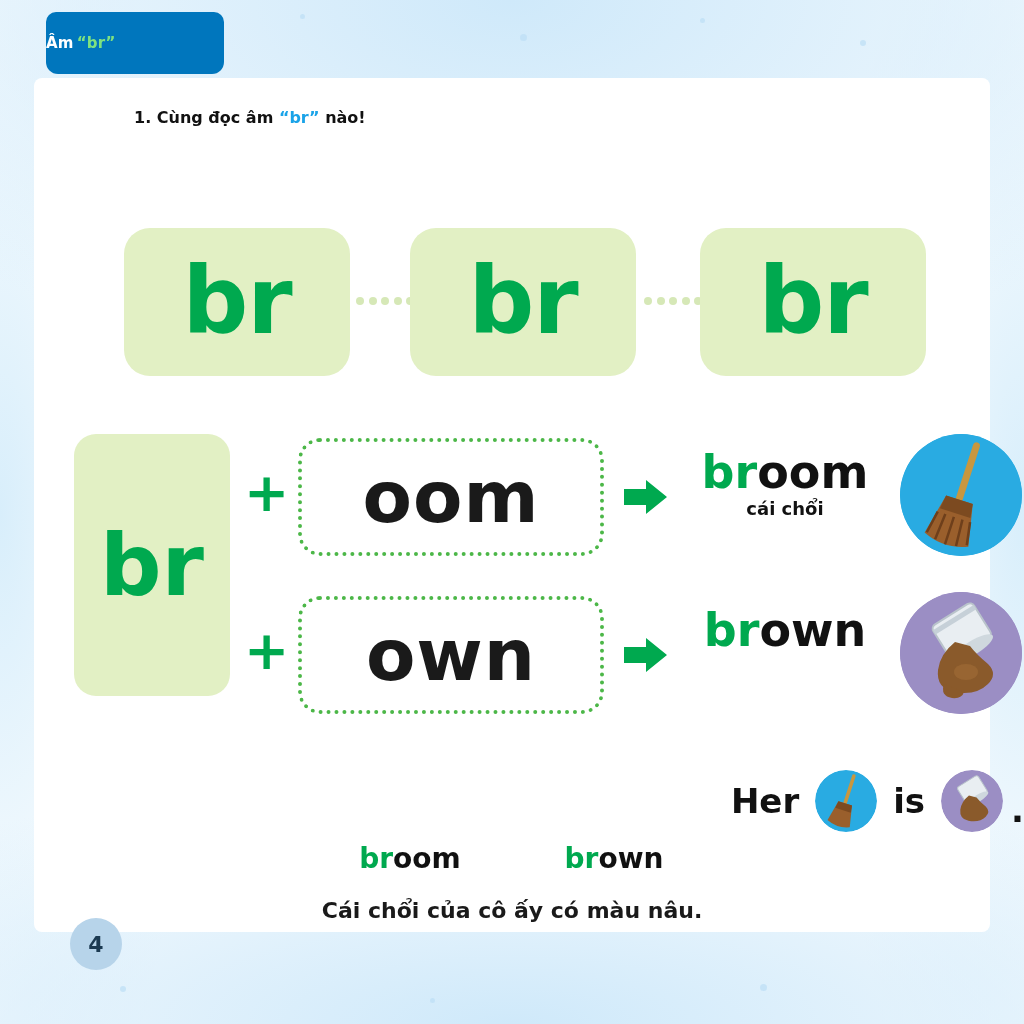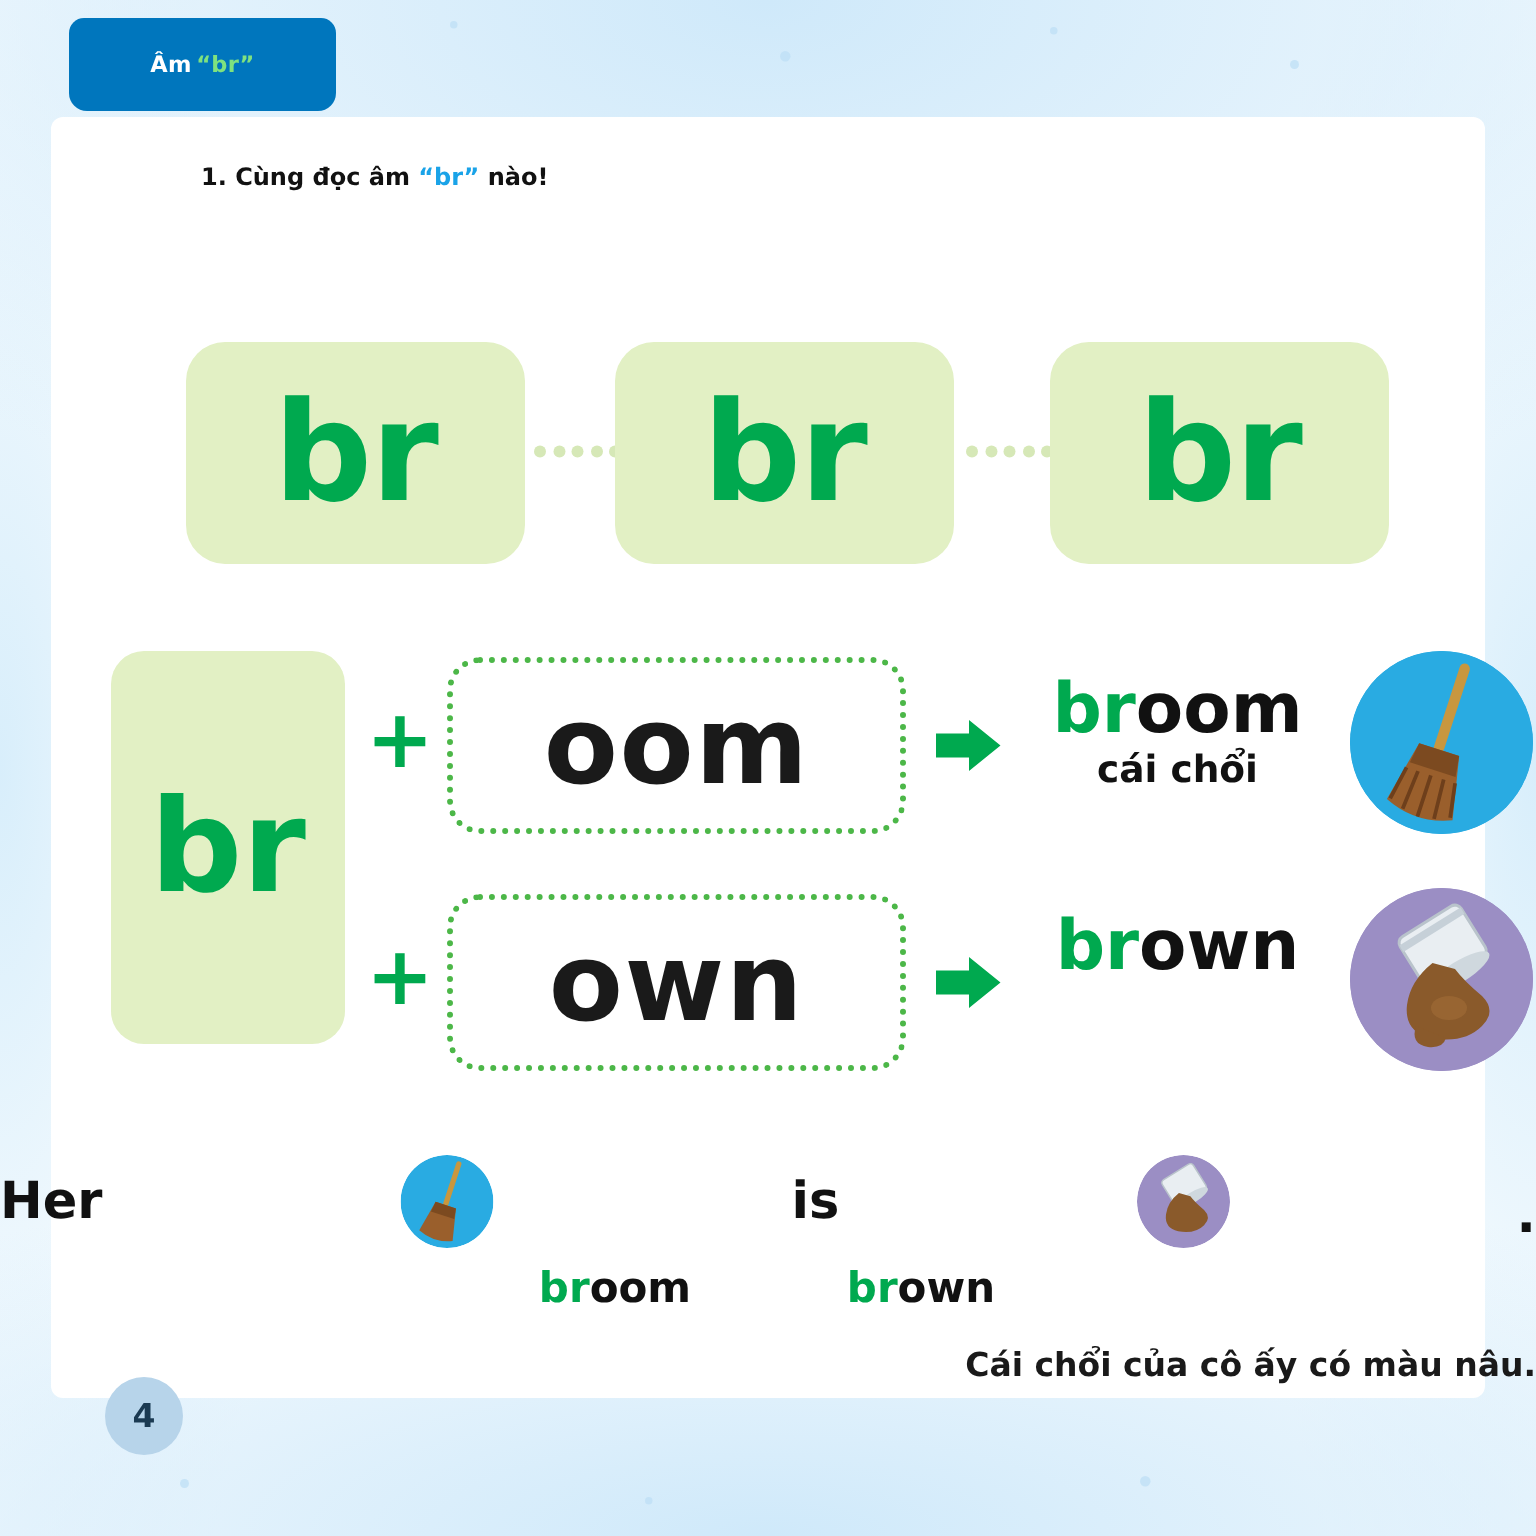--- a/index.html
+++ b/index.html
@@ -40,21 +40,21 @@
   .header-tab {
     position: absolute;
     left: 46px;
     top: 12px;
     width: 178px;
     height: 62px;
     background: #0076bd;
     border-radius: 10px 10px 12px 12px;
     display: flex;
     align-items: center;
-    justify-content: center;
+    justify-content: flex-start;
     color: #ffffff;
     font-weight: bold;
     font-size: 15px;
     letter-spacing: 0.2px;
   }
   .header-tab .quoted { color: #7fe27f; margin-left: 3px; }
 
   
   .instruction {
     position: absolute;
@@ -174,21 +174,21 @@
   }
   .word-en {
     font-size: 46px;
     font-weight: bold;
     color: #111111;
     line-height: 1.05;
     white-space: nowrap;
   }
   .word-en .grn { color: #00a94f; }
   .word-vi {
-    font-size: 25px;
+    font-size: 18px;
     font-weight: bold;
     color: #111111;
     margin-top: 2px;
   }
   .pic-circle {
     position: absolute;
     left: 664px;
     top: -4px;
     width: 122px;
     height: 122px;
@@ -198,21 +198,21 @@
   .pic-broom { background: #29abe2; }
   .pic-brown { background: #9b8ec4; }
 
   
   .sentence {
     position: absolute;
     left: 0; top: 770px;
     width: 1024px;
     display: flex;
     align-items: center;
-    justify-content: space-between;
+    justify-content: flex-end;
     gap: 16px;
   }
   .sentence .s-word {
     font-size: 34px;
     font-weight: bold;
     color: #111111;
   }
   .sentence .s-chip {
     width: 62px;
     height: 62px;
@@ -242,21 +242,21 @@
     color: #111111;
     width: 160px;
     text-align: center;
   }
   .labels-row .lbl .grn { color: #00a94f; }
 
   .translation {
     position: absolute;
     left: 0; top: 898px;
     width: 1024px;
-    text-align: right;
+    text-align: center;
     font-size: 22px;
     font-weight: bold;
     color: #1a1a1a;
   }
 
   
   .page-number {
     position: absolute;
     left: 70px;
     top: 918px;

